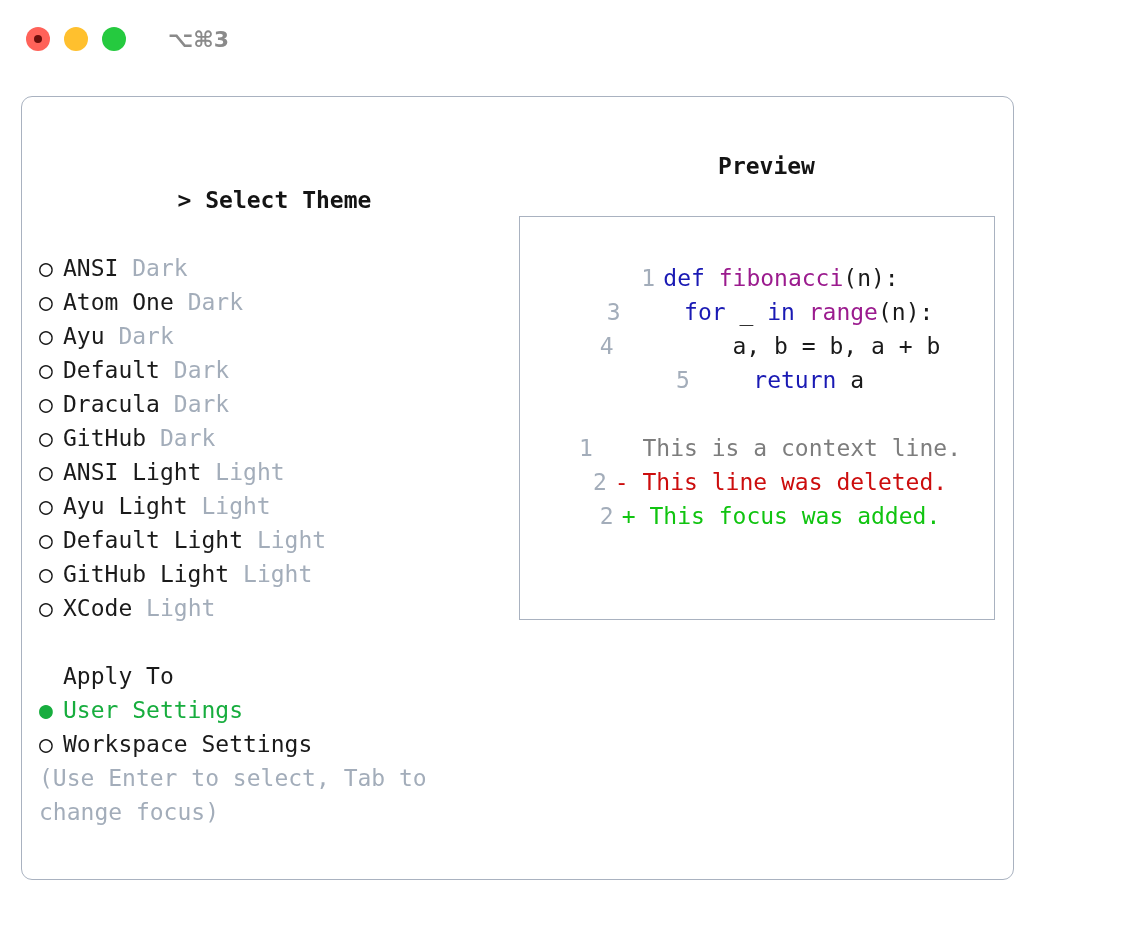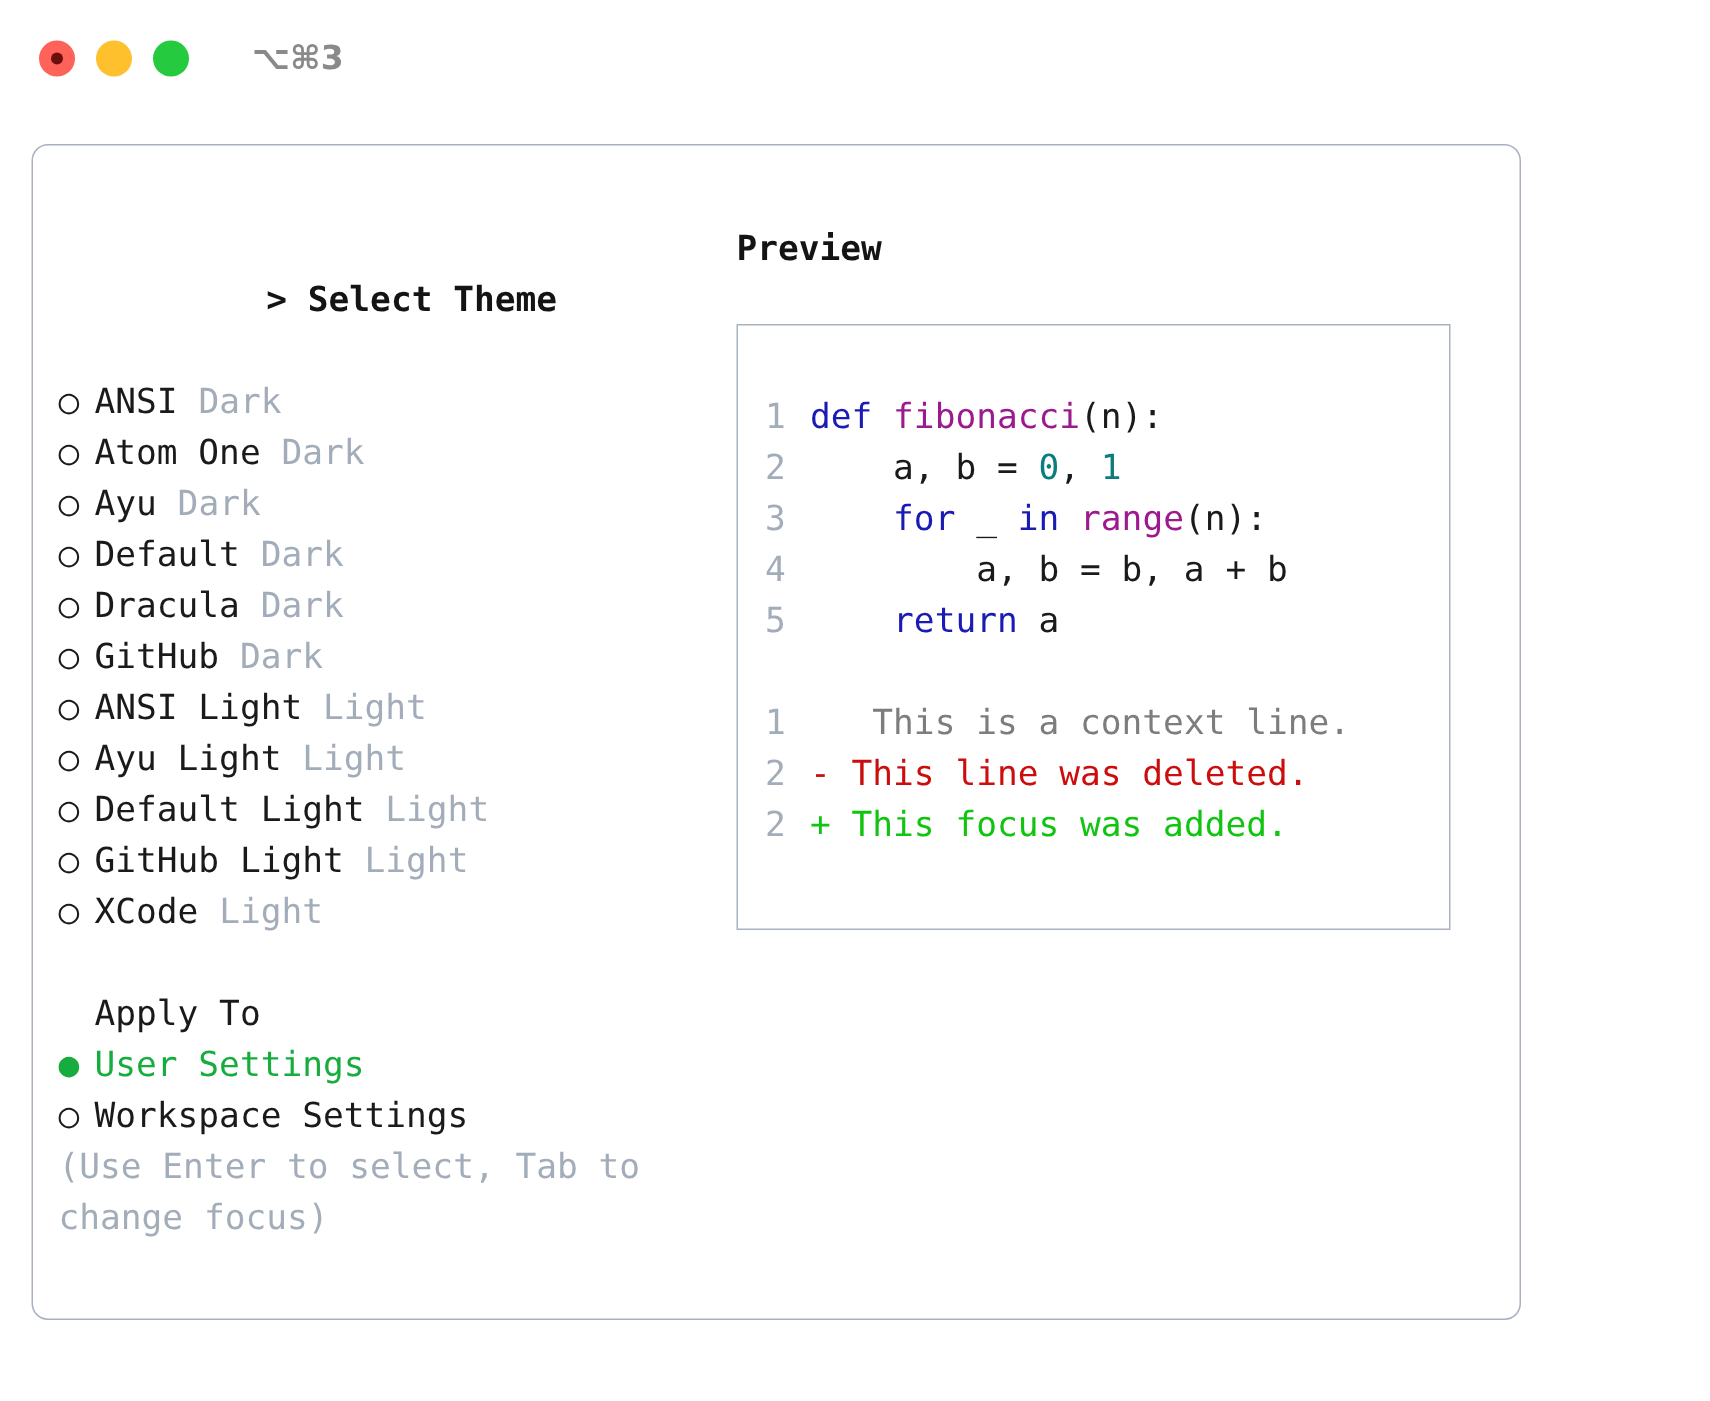--- a/index.html
+++ b/index.html
@@ -90,23 +90,24 @@
 
   
   .left-col {
     position: absolute;
     left: 17px;
     top: 52px;
     width: 455px;
   }
   .right-col {
     position: absolute;
-    left: 469px;
+    left: 497px;
     top: 52px;
     width: 495px;
+    text-align: center;
   }
 
   .section-title {
     font-size: 23px;
     font-weight: 700;
     color: #141414;
     line-height: 34px;
     white-space: pre;
   }
   .section-title .caret { font-weight: 700; }
@@ -231,21 +232,20 @@
           </div>
 
         <div class="hint">(Use Enter to select, Tab to change focus)</div>
       </div>
 
       <div class="right-col">
         <div class="preview-title">Preview</div>
         <div class="code-box">
           <div id="code-lines">
               <div class="code-line"><span class="lineno">1</span><span class="tok-kw">def </span><span class="tok-fn">fibonacci</span><span class="tok-pln">(n):</span></div>
-              <div class="code-line"><span class="lineno">2</span><span class="tok-pln">    a, b = </span><span class="tok-num">0</span><span class="tok-pln">, </span><span class="tok-num">1</span></div>
               <div class="code-line"><span class="lineno">3</span><span class="tok-pln">    </span><span class="tok-kw">for</span><span class="tok-pln"> _ </span><span class="tok-kw">in</span><span class="tok-pln"> </span><span class="tok-fn">range</span><span class="tok-pln">(n):</span></div>
               <div class="code-line"><span class="lineno">4</span><span class="tok-pln">        a, b = b, a + b</span></div>
               <div class="code-line"><span class="lineno">5</span><span class="tok-pln">    </span><span class="tok-kw">return</span><span class="tok-pln"> a</span></div>
             </div>
           <div class="blank-line"></div>
           <div id="diff-lines">
               <div class="code-line"><span class="lineno">1</span><span class="tok-ctx"> </span><span class="tok-ctx">  This is a context line.</span></div>
               <div class="code-line"><span class="lineno">2</span><span class="tok-del">-</span><span class="tok-del"> This line was deleted.</span></div>
               <div class="code-line"><span class="lineno">2</span><span class="tok-add">+</span><span class="tok-add"> This focus was added.</span></div>
             </div>

